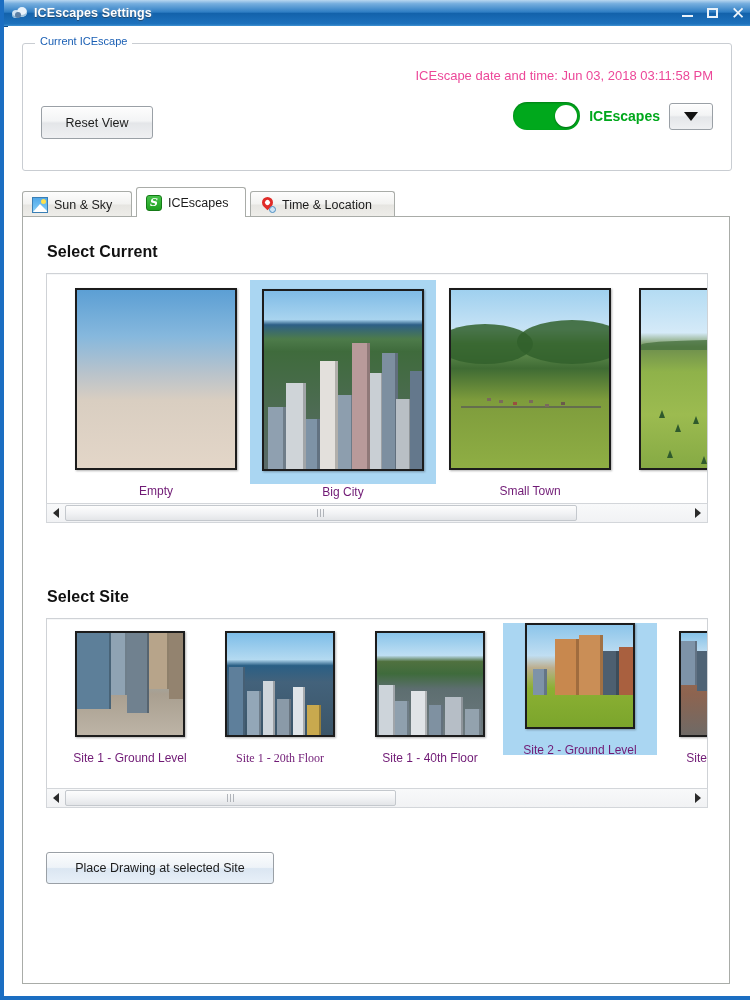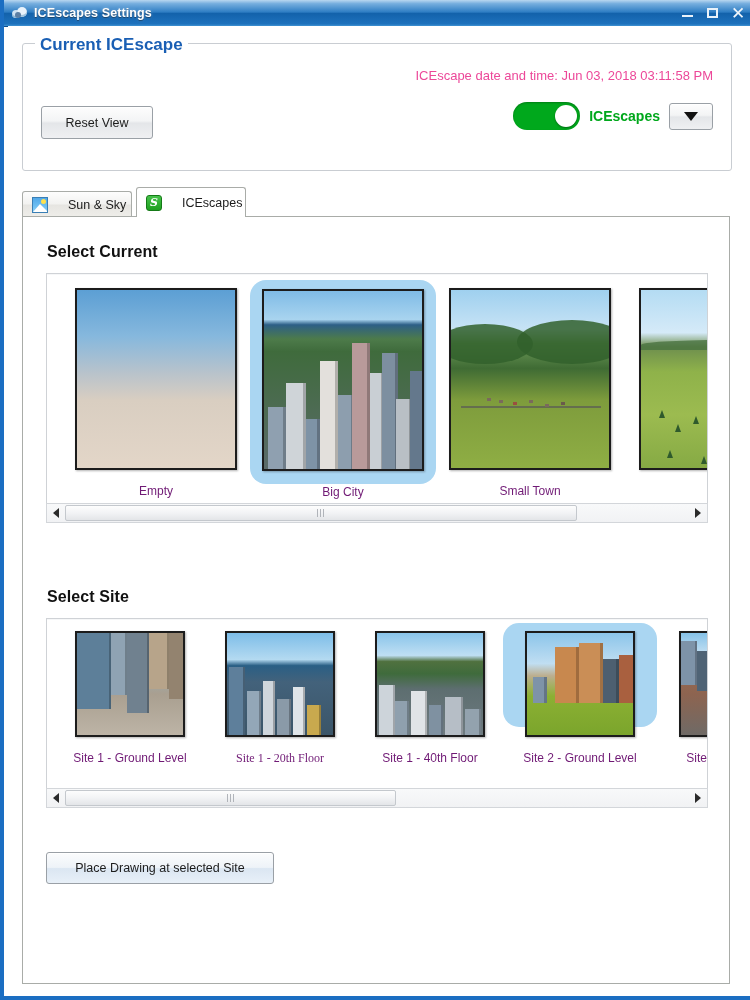--- a/index.html
+++ b/index.html
@@ -41,21 +41,21 @@
   .wbtn.close{font-size:17px;line-height:16px;color:#eef5fb;text-align:center;font-weight:normal;font-family:"DejaVu Sans",sans-serif;}
   
   .content{position:absolute;left:4px;top:26px;width:742px;height:970px;background:#fff;}
   
   .groupbox{
     position:absolute;left:14px;top:17px;width:708px;height:126px;
     border:1px solid #c9cdd2;border-radius:3px;background:#fff;
   }
   .groupbox-legend{
     position:absolute;left:12px;top:-9px;background:#fff;padding:0 5px;
-    color:#1a5fb4;font-weight:bold;font-size:17px;
+    color:#1a5fb4;font-weight:normal;font-size:11px;
   }
   .dt-line{
     position:absolute;right:18px;top:24px;color:#ec4899;font-size:13px;white-space:nowrap;
   }
   .btn{
     background:linear-gradient(to bottom,#fdfdfd 0%,#f3f4f5 45%,#e4e6e9 52%,#eff0f2 100%);
     border:1px solid #9aa0a6;border-radius:3px;
     font-family:"Liberation Sans",sans-serif;font-size:12.5px;color:#1c1c1c;
     box-shadow:inset 0 1px 0 #ffffff;cursor:default;
   }
@@ -75,21 +75,21 @@
   }
   .toggle-label{color:#00a81c;font-weight:bold;font-size:14px;}
   .dd-btn{width:42px;height:25px;display:flex;align-items:center;justify-content:center;}
   .dd-btn .tri{width:0;height:0;border-left:7px solid transparent;border-right:7px solid transparent;border-top:9px solid #111;}
   
   .tabstrip{position:absolute;left:14px;top:161px;width:708px;height:30px;}
   .tab{
     position:absolute;top:4px;height:26px;box-sizing:border-box;
     background:linear-gradient(to bottom,#fdfdfd 0%,#f2f2f0 48%,#e6e5e1 52%,#efeeea 100%);
     border:1px solid #a9aca8;border-bottom:none;border-radius:3px 3px 0 0;
-    display:flex;align-items:center;padding:0 9px;gap:20px;cursor:default;
+    display:flex;align-items:center;padding:0 9px;gap:6px;cursor:default;
   }
   .tab.active{
     top:0;height:30px;background:#ffffff;border-color:#a9aca8;z-index:5;
   }
   .tab-label{font-size:12.5px;color:#1c1c1c;white-space:nowrap;}
   .tab-icon{width:16px;height:16px;position:relative;flex:0 0 auto;}
   
   .ic-sunsky{background:linear-gradient(to bottom,#52a8e8 0%,#6fc0f2 60%,#8fd0f7 100%);border:1px solid #3a7fb5;box-sizing:border-box;overflow:hidden;}
   .ic-sunsky .sun{position:absolute;right:1px;top:1px;width:5px;height:5px;border-radius:50%;background:#ffe14d;}
   .ic-sunsky .mt{position:absolute;left:-1px;bottom:-1px;width:0;height:0;border-left:8px solid transparent;border-right:9px solid transparent;border-bottom:9px solid #ffffff;}
@@ -110,21 +110,21 @@
     position:absolute;border:1px solid #cfd2d6;background:#ffffff;box-sizing:border-box;
     box-shadow:inset 0 1px 0 #f6f7f8;
   }
   .thumbstrip{position:absolute;left:0;top:0;right:0;bottom:0;overflow:hidden;}
   .thumb{position:absolute;box-sizing:border-box;text-align:center;cursor:default;}
   .thumb .frame{
     box-sizing:border-box;border:2px solid #1c1c1c;margin:0 auto;overflow:hidden;position:relative;
     box-shadow:1px 1px 2px rgba(0,0,0,.3);
   }
   .thumb .cap{margin-top:14px;font-size:12px;color:#701a75;white-space:nowrap;}
-  .thumb.sel{background:#aad6f2;border-radius:16px;}
+  .thumb.sel{background:#aad6f2;border-radius:0;}
   
   .art{position:absolute;left:0;top:0;width:100%;height:100%;}
   .sky-plain{background:linear-gradient(to bottom,#5c9fd4 0%,#86b8dd 26%,#b9c3cb 47%,#d9cec1 62%,#e3d6c8 100%);}
   .city-art{background:linear-gradient(to bottom,#7fbbe6 0%,#a9d4ef 16%,#2d5f86 19%,#4d7b4a 27%,#3f6b3c 34%,#5b6b6a 100%);}
   .city-art .b{position:absolute;bottom:0;background:#9aa6b4;box-shadow:inset -3px 0 0 rgba(0,0,0,.22);}
   .town-art{background:linear-gradient(to bottom,#9fd0ef 0%,#c7e3f5 22%,#6d9a59 30%,#3f6b34 44%,#7e9c3c 62%,#8fae44 100%);}
   .town-art .hill{position:absolute;border-radius:50%;background:#31602c;opacity:.85;}
   .town-art .road{position:absolute;height:2px;background:#5a5a55;opacity:.7;}
   .town-art .hs{position:absolute;width:4px;height:3px;background:#7a6a5c;}
   .cty-art{background:linear-gradient(to bottom,#b4dcf3 0%,#d5eaf8 24%,#6e8f4e 32%,#8fb24a 46%,#9cbb50 70%,#86aa44 100%);}
@@ -208,20 +208,27 @@
             <i class="mt"></i>
           </span>
         <span class="tab-label">Sun &amp; Sky</span>
       </div>
       <div class="tab active" style="left:114px;width:110px;">
         <span class="tab-icon ic-ices">
             <i class="s">S</i>
           </span>
         <span class="tab-label">ICEscapes</span>
       </div>
+      <div class="tab" style="left:228px;width:145px;">
+        <span class="tab-icon ic-pin">
+            <i class="pin"></i>
+            <i class="clk"></i>
+          </span>
+        <span class="tab-label">Time &amp; Location</span>
+      </div>
     </div>
 
     <div class="tabpage">
 
       <div class="section-title" style="left:24px;top:26px;">Select Current</div>
 
       <div class="panel" style="left:23px;top:56px;width:662px;height:232px;">
         <div class="thumbstrip">
 
           <div class="thumb" style="left:19px;top:14px;width:180px;">
@@ -337,21 +344,21 @@
                 <i class="b" style="left:18px;width:14px;height:34px;background:#8fa0ae;"></i>
                 <i class="b" style="left:34px;width:16px;height:44px;background:#e0e4e7;"></i>
                 <i class="b" style="left:52px;width:14px;height:30px;background:#7f91a1;"></i>
                 <i class="b" style="left:68px;width:18px;height:38px;background:#b6bec6;"></i>
                 <i class="b" style="left:88px;width:16px;height:26px;background:#93a2ae;"></i>
               </div>
             </div>
             <div class="cap">Site 1 - 40th Floor</div>
           </div>
 
-          <div class="thumb sel" style="left:456px;top:4px;width:154px;height:104px;padding-top:8px;">
+          <div class="thumb sel" style="left:456px;top:4px;width:154px;height:132px;">
             <div class="frame" style="width:110px;height:106px;">
               <div class="art s2g-art">
                 <i class="b" style="left:6px;top:44px;width:14px;height:26px;background:#7e93a8;"></i>
                 <i class="b" style="left:28px;top:14px;width:24px;height:56px;background:#c8884e;"></i>
                 <i class="b" style="left:52px;top:10px;width:24px;height:60px;background:#ca8e56;"></i>
                 <i class="b" style="left:76px;top:26px;width:16px;height:44px;background:#4d5f70;"></i>
                 <i class="b" style="left:92px;top:22px;width:18px;height:48px;background:#a9603f;"></i>
               </div>
             </div>
             <div class="cap">Site 2 - Ground Level</div>

